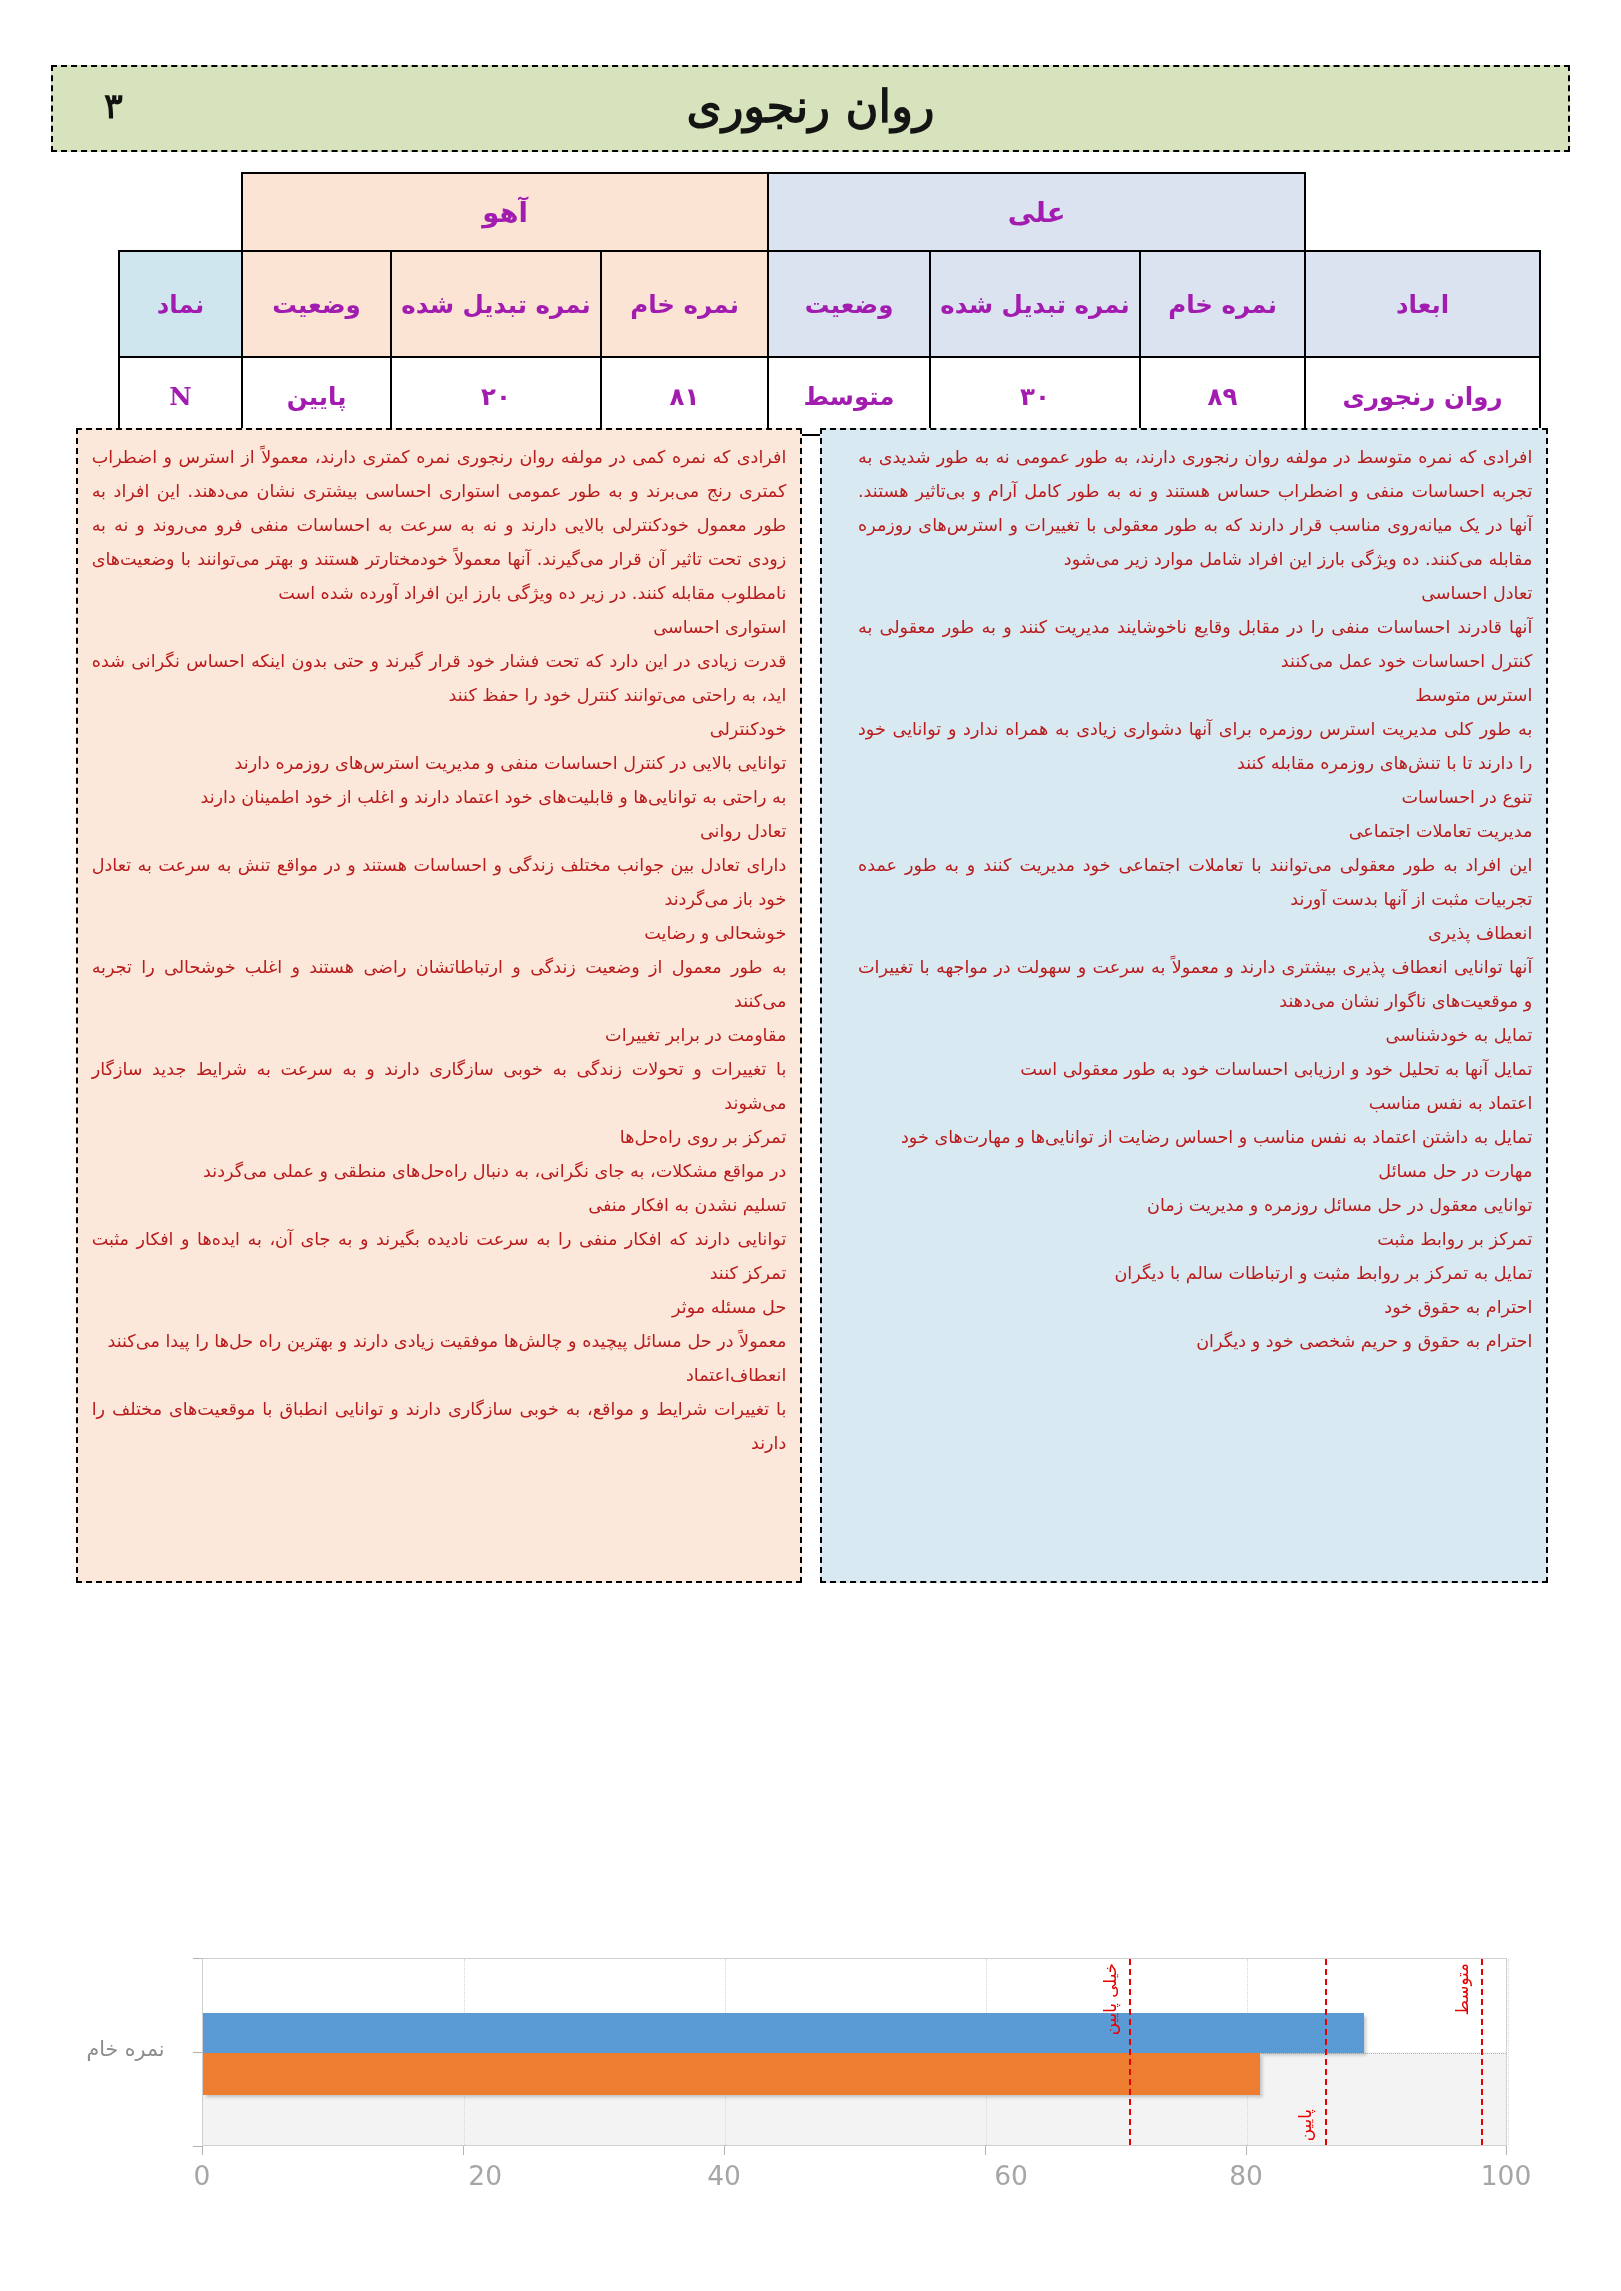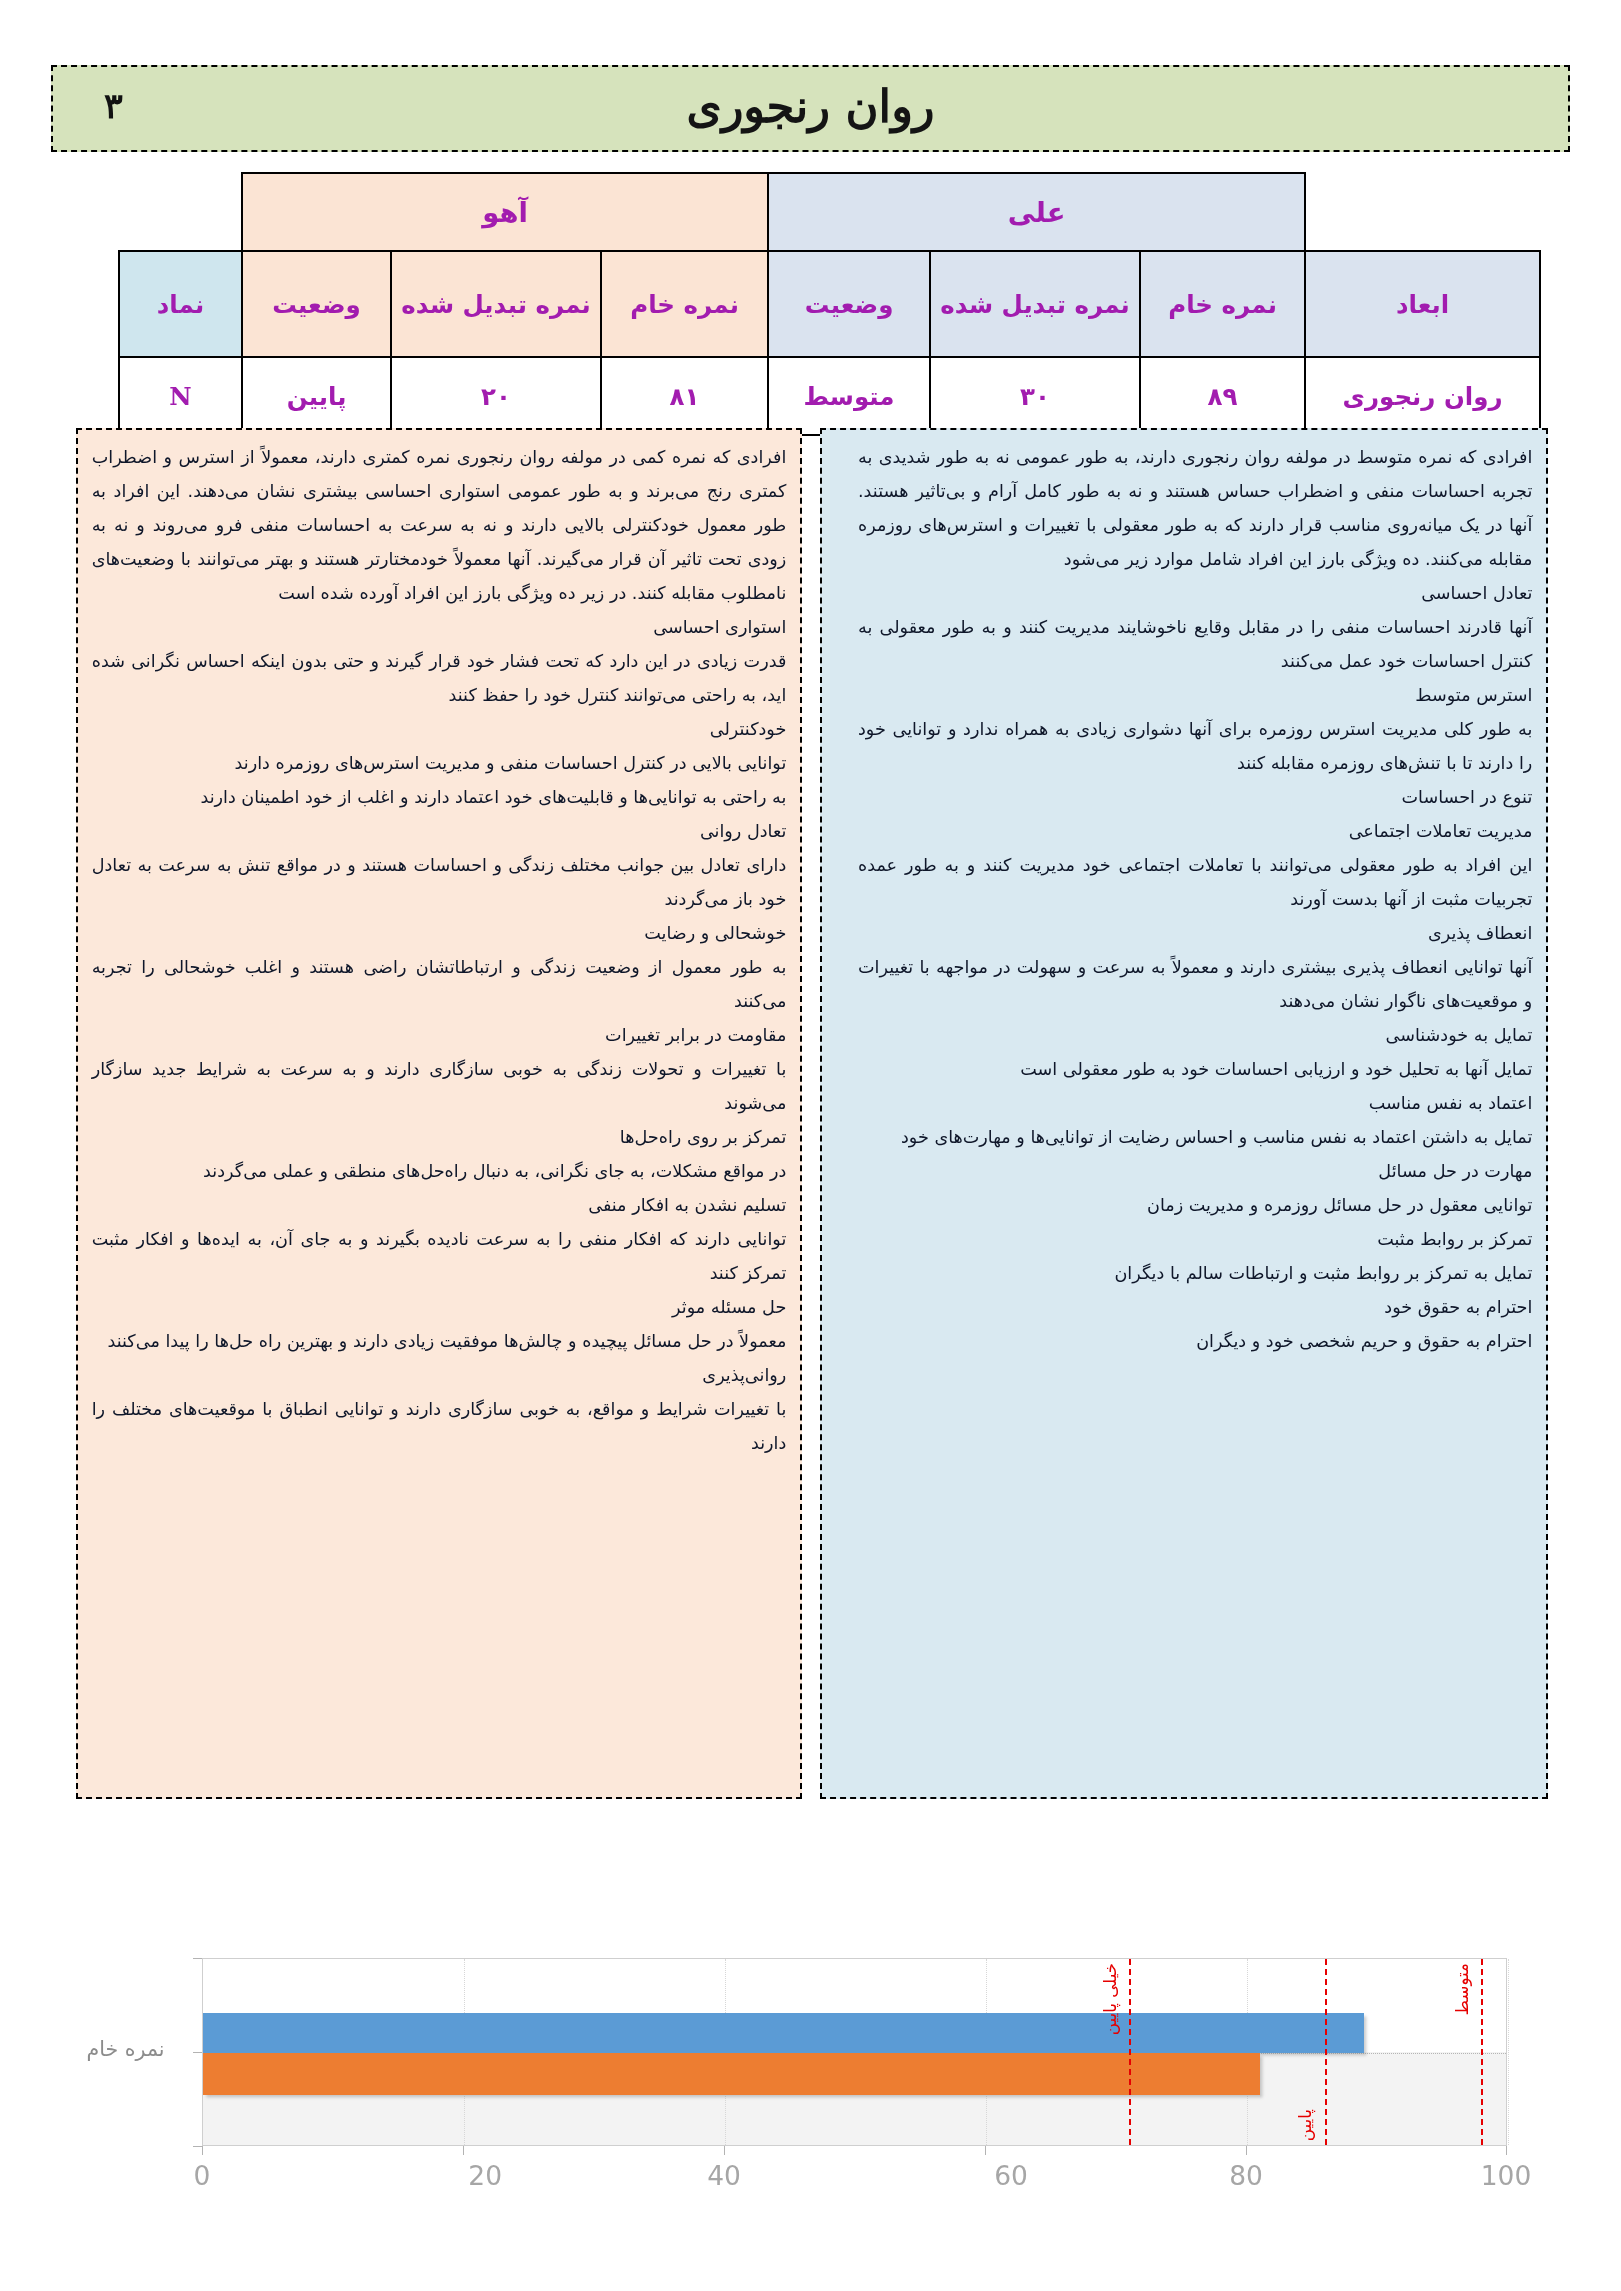--- a/index.html
+++ b/index.html
@@ -35,22 +35,22 @@
   .score-table tr.group-row  td { height:78px; font-size:27.4px; border-bottom:2.9px solid #000; }
   .score-table tr.header-row td { height:106px; border-bottom:2.9px solid #000; }
   .score-table tr.data-row   td { height:78px; background:#fff; font-weight:600; }
   td.corner { border:none !important; background:#fff; }
   .bg-peach { background:#fbe4d4; }
   .bg-blue  { background:#dae3ef; }
   .bg-cyan  { background:#cfe6ee; }
   .latin-symbol { font-family:"DejaVu Serif", serif; font-size:31px; font-weight:500; }
   
   .panel {
-    position:absolute; top:428px; height:1371px; border:2px dashed #000;
-    padding:9.8px 13.7px; font-size:17.6px; line-height:34px; color:#0f172a;
+    position:absolute; top:428px; height:1155px; border:2px dashed #000;
+    padding:9.8px 13.7px; font-size:17.6px; line-height:34px; color:#b91c1c;
     text-align:justify; direction:rtl;
   }
   .panel-ali { left:820px; width:728px; background:#d9e9f1;padding-left:36px; }
   .panel-aho { left:76px;  width:726px; background:#fce8da; }
   .panel .intro { text-align:justify; }
   .feature-title { text-align:right; }
   .feature-desc  { text-align:justify; }
   
   .chart { position:absolute; left:0; top:1950px; width:1621px; height:323px; direction:ltr; }
   .plot {
@@ -168,21 +168,21 @@
         <div class="feature-title">خوشحالی و رضایت</div>
         <div class="feature-desc">به طور معمول از وضعیت زندگی و ارتباطاتشان راضی هستند و اغلب خوشحالی را تجربه می‌کنند</div>
         <div class="feature-title">مقاومت در برابر تغییرات</div>
         <div class="feature-desc">با تغییرات و تحولات زندگی به خوبی سازگاری دارند و به سرعت به شرایط جدید سازگار می‌شوند</div>
         <div class="feature-title">تمرکز بر روی راه‌حل‌ها</div>
         <div class="feature-desc">در مواقع مشکلات، به جای نگرانی، به دنبال راه‌حل‌های منطقی و عملی می‌گردند</div>
         <div class="feature-title">تسلیم نشدن به افکار منفی</div>
         <div class="feature-desc">توانایی دارند که افکار منفی را به سرعت نادیده بگیرند و به جای آن، به ایده‌ها و افکار مثبت تمرکز کنند</div>
         <div class="feature-title">حل مسئله موثر</div>
         <div class="feature-desc">معمولاً در حل مسائل پیچیده و چالش‌ها موفقیت زیادی دارند و بهترین راه حل‌ها را پیدا می‌کنند</div>
-        <div class="feature-title">روانی‌پذیری</div>
+        <div class="feature-title">انعطاف‌اعتماد</div>
         <div class="feature-desc">با تغییرات شرایط و مواقع، به خوبی سازگاری دارند و توانایی انطباق با موقعیت‌های مختلف را دارند</div>
       </div>
   </div>
 
   <div class="chart">
     <div class="y-axis-label">نمره خام</div>
     <div class="plot" id="plot">
       <div class="mid-dotted"></div>
     <div class="vgrid" style="left: 261px;"></div>
         <div class="vgrid" style="left: 522px;"></div>

